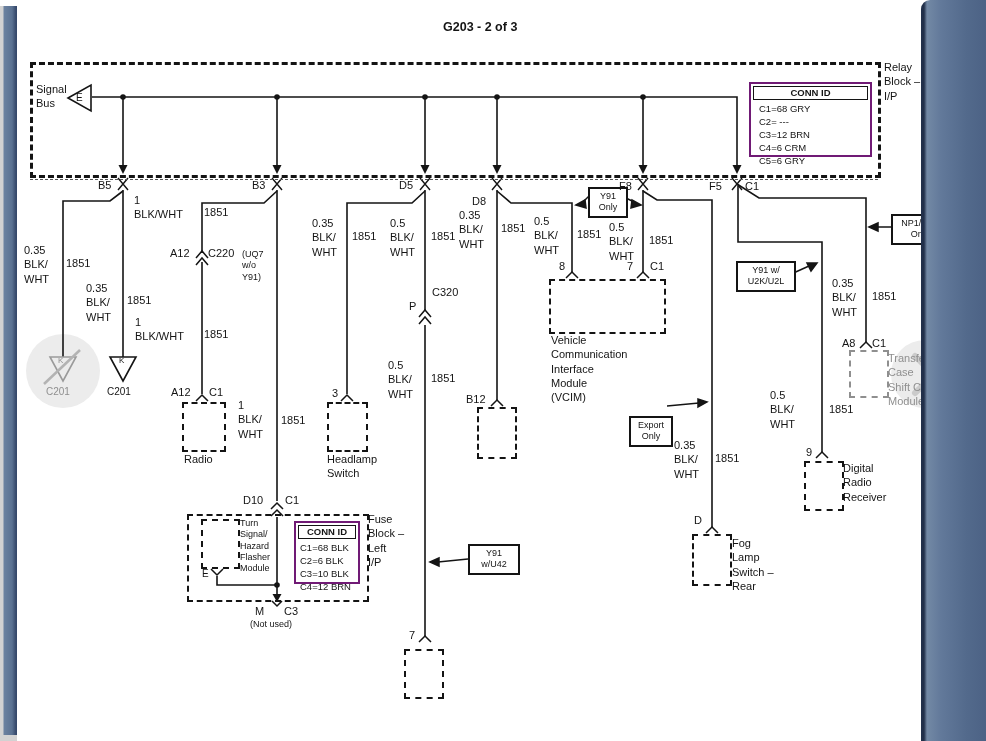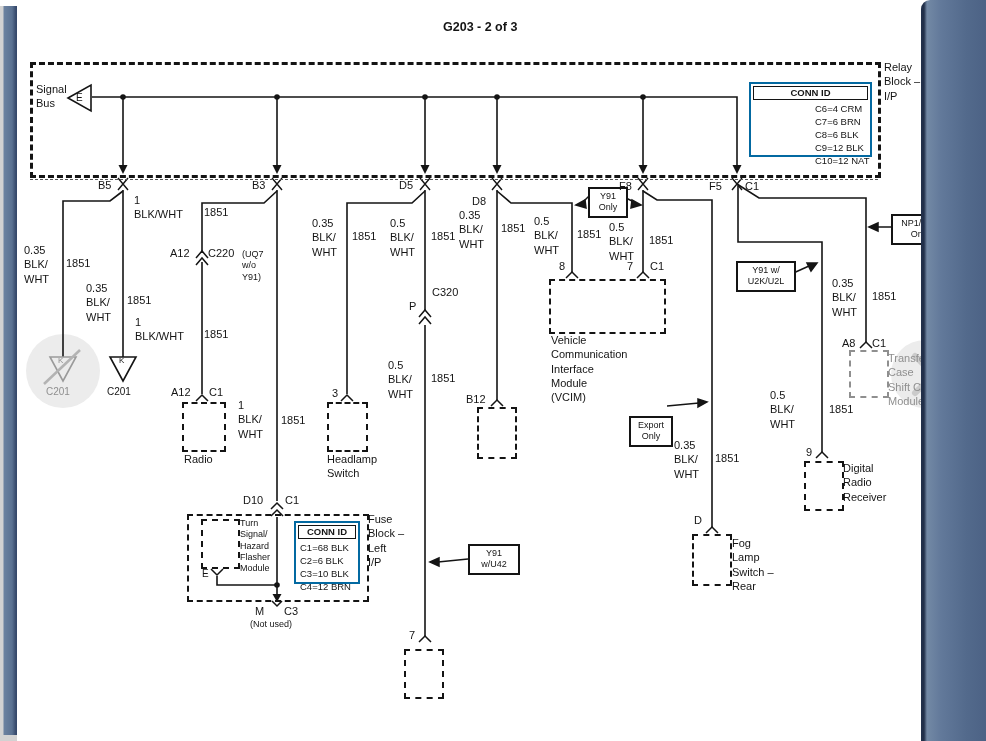--- a/index.html
+++ b/index.html
@@ -8,21 +8,21 @@
   svg{position:absolute;left:0;top:0;}
   .lbl{position:absolute;white-space:pre-line;font-size:11px;line-height:1.3;color:#141414;}
   .sm{font-size:9px;line-height:1.25;}
   .gray{color:#8f8f8f;}
   .title{position:absolute;font-size:12.5px;font-weight:bold;}
   .dbox{position:absolute;border:2px dashed #141414;background:transparent;}
   .busbox{position:absolute;border:3px dashed #141414;}
   .thindash{position:absolute;border-top:1.5px dashed #555;height:0;}
   .callout{position:absolute;border:2px solid #141414;background:#fff;font-size:9px;
            line-height:1.25;text-align:center;white-space:pre-line;padding:2px 3px;}
-  .connid{position:absolute;border:2px solid #0369a1;background:#fff;}
+  .connid{position:absolute;border:2px solid #701a75;background:#fff;}
   .connid .hdr{border:1.5px solid #141414;margin:2px;text-align:center;font-size:9.5px;
                font-weight:bold;line-height:12px;}
   .connid .row{font-size:9.5px;line-height:13px;padding-left:4px;}
   .col{position:absolute;top:18px;}
   .framebar{position:absolute;}
 </style>
 </head>
 <body>
 
 <div class="screen">
@@ -142,26 +142,26 @@
   <div class="dbox" style="left:549px;top:279px;width:113px;height:51px"></div>
   <div class="dbox" style="left:187px;top:514px;width:178px;height:84px"></div>
   <div class="dbox" style="left:201px;top:519px;width:35px;height:46px"></div>
   <div class="dbox" style="left:692px;top:534px;width:36px;height:48px"></div>
   <div class="dbox" style="left:804px;top:461px;width:36px;height:46px"></div>
   <div class="dbox" style="left:849px;top:350px;width:36px;height:44px;border-color:#8f8f8f"></div>
   <div class="dbox" style="left:404px;top:649px;width:36px;height:46px"></div>
 
   <div class="connid" style="left:749px;top:82px;width:119px;height:71px">
     <div class="hdr">CONN ID</div>
-    <div class="col" style="left:60px">
-      <div class="row">C6=4 CRM</div>
-      <div class="row">C7=6 BRN</div>
-      <div class="row">C8=6 BLK</div>
-      <div class="row">C9=12 BLK</div>
-      <div class="row">C10=12 NAT</div>
+    <div class="col" style="left:4px">
+      <div class="row">C1=68 GRY</div>
+      <div class="row">C2= ---</div>
+      <div class="row">C3=12 BRN</div>
+      <div class="row">C4=6 CRM</div>
+      <div class="row">C5=6 GRY</div>
     </div>
   </div>
 
   <div class="connid" style="left:294px;top:521px;width:62px;height:59px">
     <div class="hdr">CONN ID</div>
     <div class="col" style="left:0">
       <div class="row">C1=68 BLK</div>
       <div class="row">C2=6 BLK</div>
       <div class="row">C3=10 BLK</div>
       <div class="row">C4=12 BRN</div>

